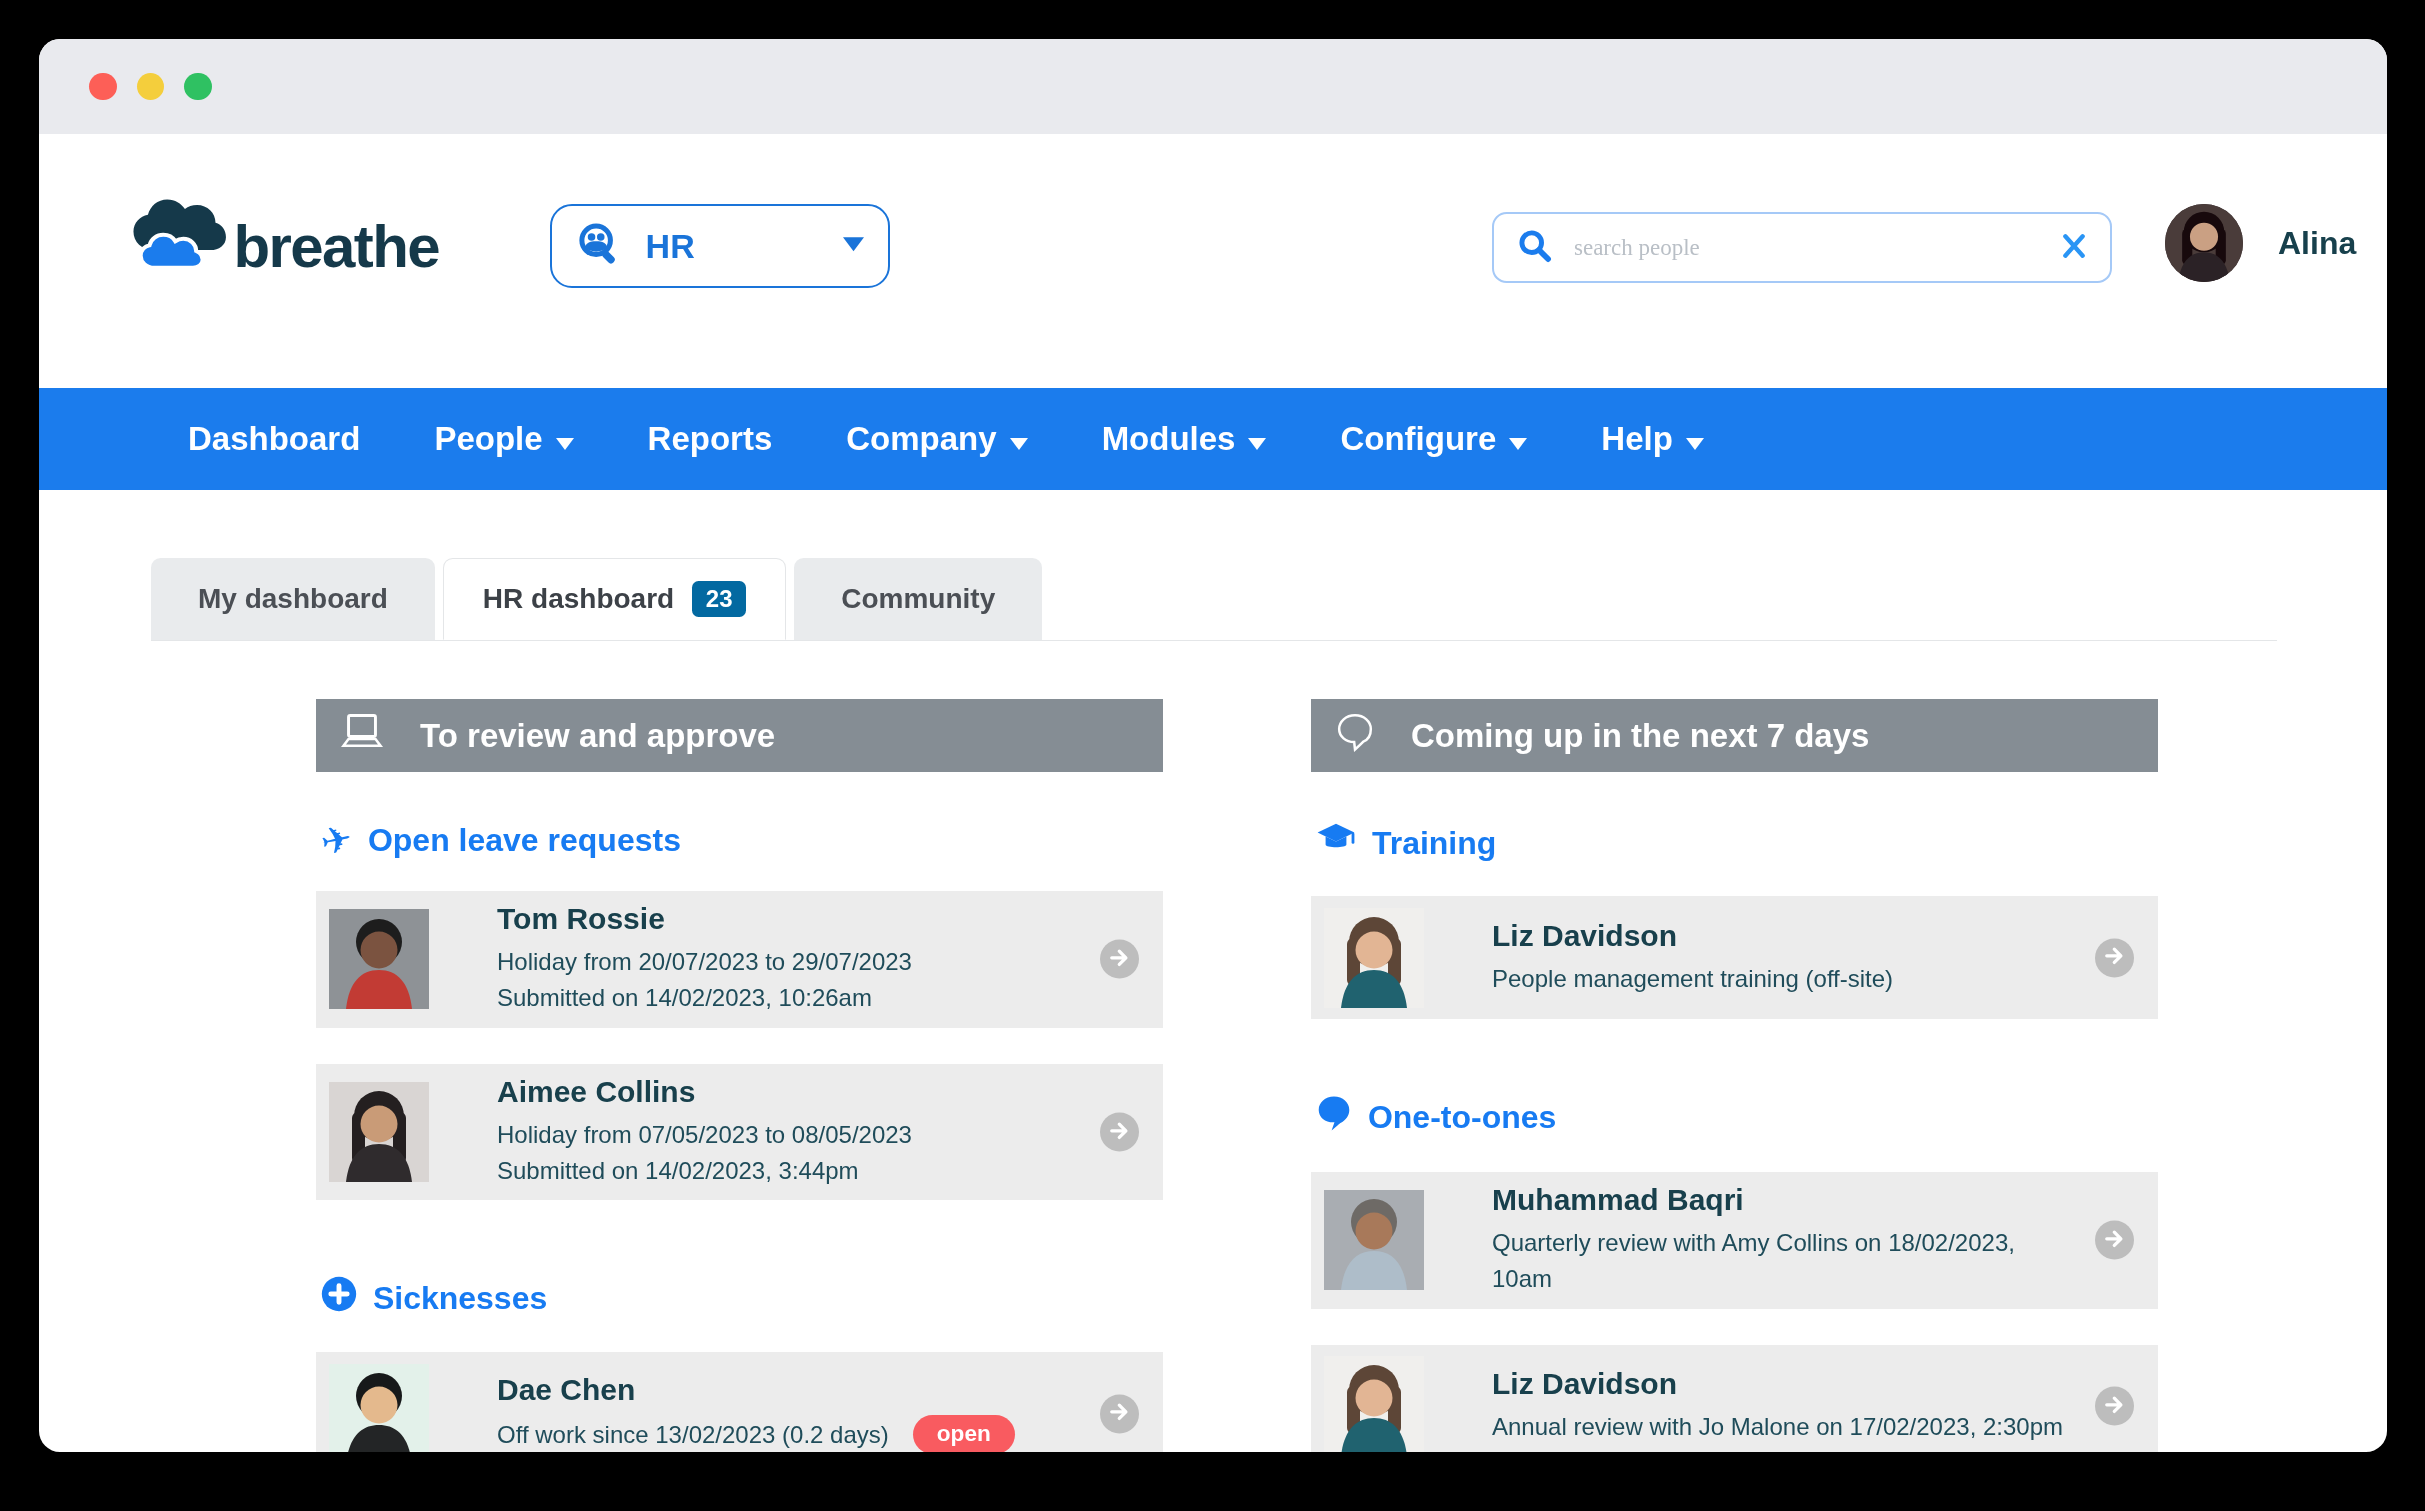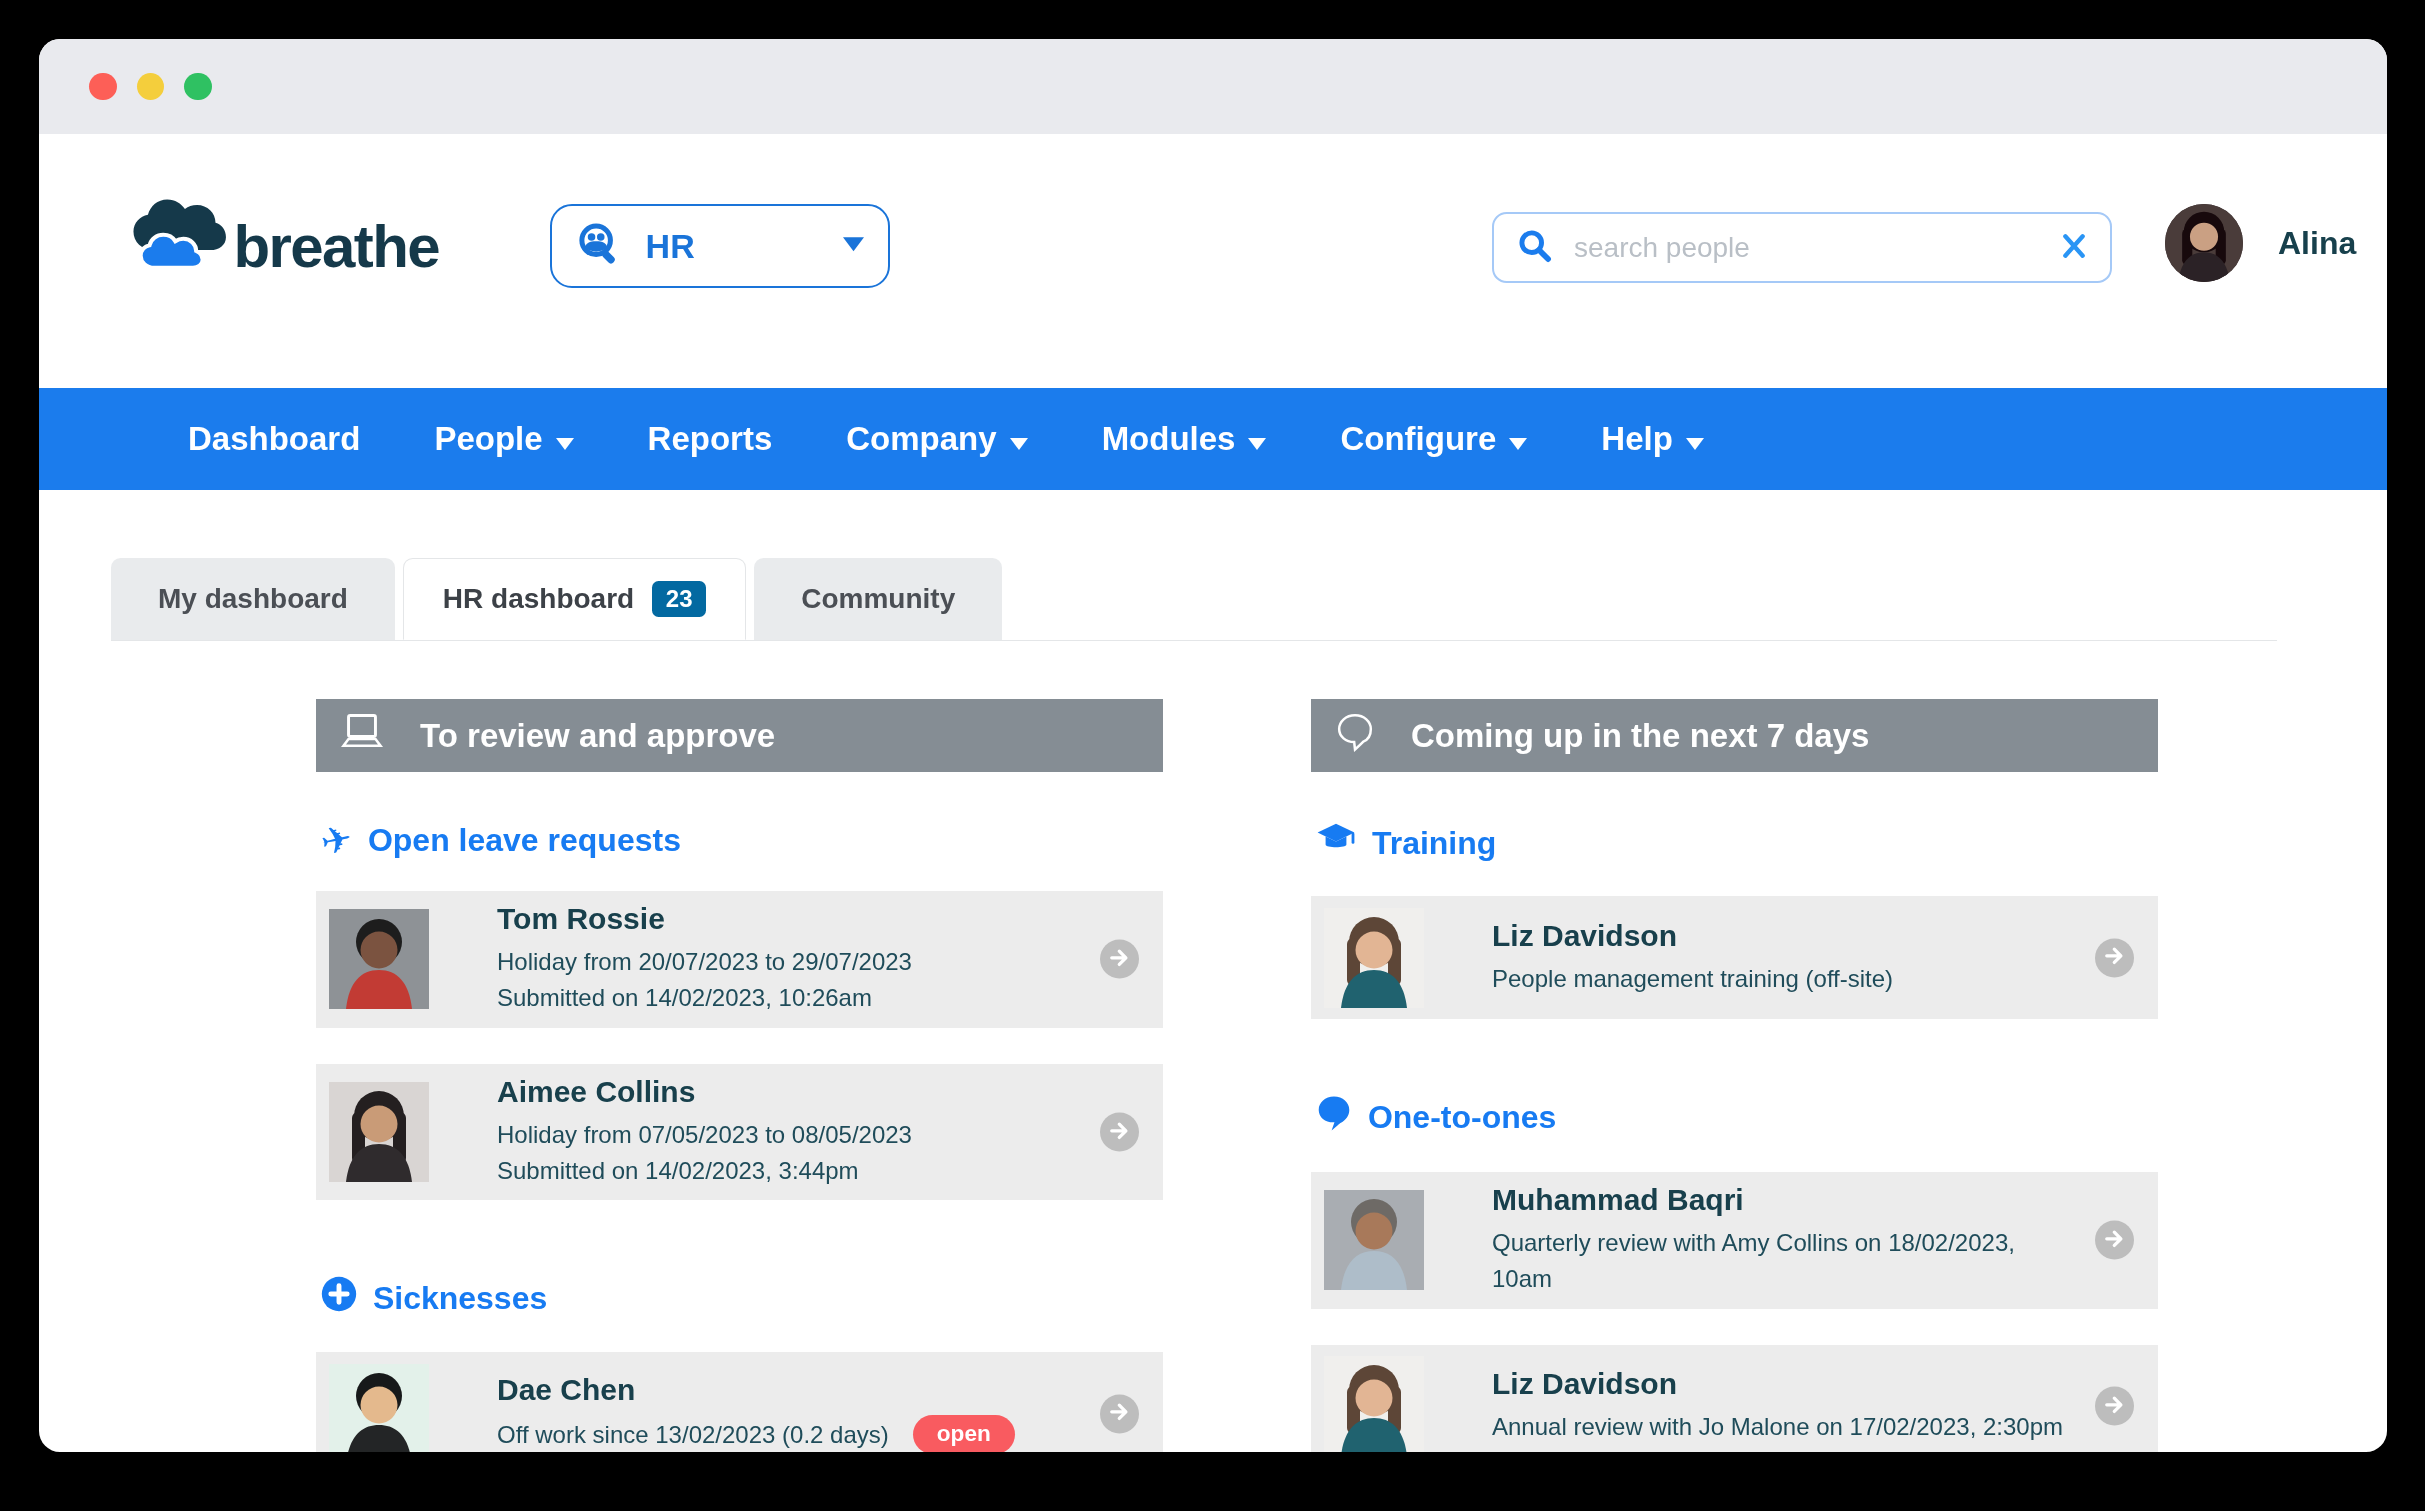--- a/index.html
+++ b/index.html
@@ -24,33 +24,33 @@
   .switcher{
     position:absolute;left:511px;top:70px;width:340px;height:84px;box-sizing:border-box;
     border:2.4px solid #1a74d9;border-radius:22px;display:flex;align-items:center;padding:0 24px;gap:22.6px;cursor:pointer;
   }
   .switcher-value{font-size:34px;font-weight:700;color:#1a74d9;flex:1;}
   .searchbox{
     position:absolute;left:1453px;top:78px;width:620px;height:71px;box-sizing:border-box;
     border:2.4px solid #a5c9f7;border-radius:14.6px;display:flex;align-items:center;padding:0 22.6px;gap:19.4px;background:#fff;
   }
   .searchbox input{
-    flex:1;border:none;outline:none;font-size:28px;color:#6d28d9;background:transparent;
-    font-family:Liberation Sans, sans-serif;
+    flex:1;border:none;outline:none;font-size:23px;color:#6d28d9;background:transparent;
+    font-family:Liberation Serif, serif;
   }
   .searchbox input::placeholder{color:#b9bfc6;}
   .clear-btn{background:none;border:none;padding:0;cursor:pointer;display:flex;}
   .usermenu{position:absolute;left:2126px;top:70px;display:flex;align-items:center;gap:35px;cursor:pointer;}
   .user-avatar{width:78px;height:78px;border-radius:50%;overflow:hidden;background:#3a3134;flex:none;}
   .user-name{font-size:32px;font-weight:700;color:#17404c;}
   
   .nav{height:102px;background:#1b7ced;display:flex;align-items:center;padding-left:149px;gap:74px;}
   .nav-item{display:flex;align-items:flex-end;gap:13px;color:#fff;font-size:33px;font-weight:600;cursor:pointer;white-space:nowrap;}
   
-  .tabs{display:flex;margin:68px 110px 0 72px;border-bottom:1.6px solid #e4e6e8;}
+  .tabs{display:flex;margin:68px 110px 0 112px;border-bottom:1.6px solid #e4e6e8;}
   .tab{
     height:82px;box-sizing:border-box;padding:0 47px;margin-right:8px;display:flex;align-items:center;gap:18px;
     background:#e9ebed;border-radius:9.7px 9.7px 0 0;font-size:28px;font-weight:600;color:#4b4f55;cursor:pointer;white-space:nowrap;
   }
   .tab.active{
     background:#fff;border:1.6px solid #e4e6e8;border-bottom:1.6px solid #fff;margin-bottom:-1.6px;color:#3c4147;padding:0 39px;
   }
   .tab-badge{background:#0369a1;color:#fff;font-size:24px;font-weight:700;padding:5.7px 13.7px;border-radius:6.5px;line-height:1;}
   
   .panels{display:flex;gap:148px;margin:58px 0 0 277px;}

